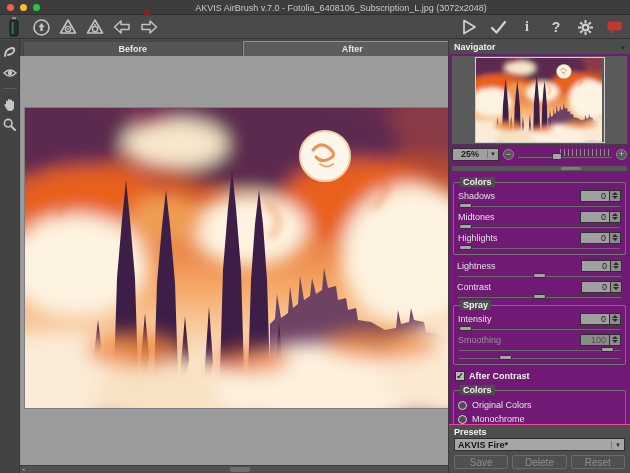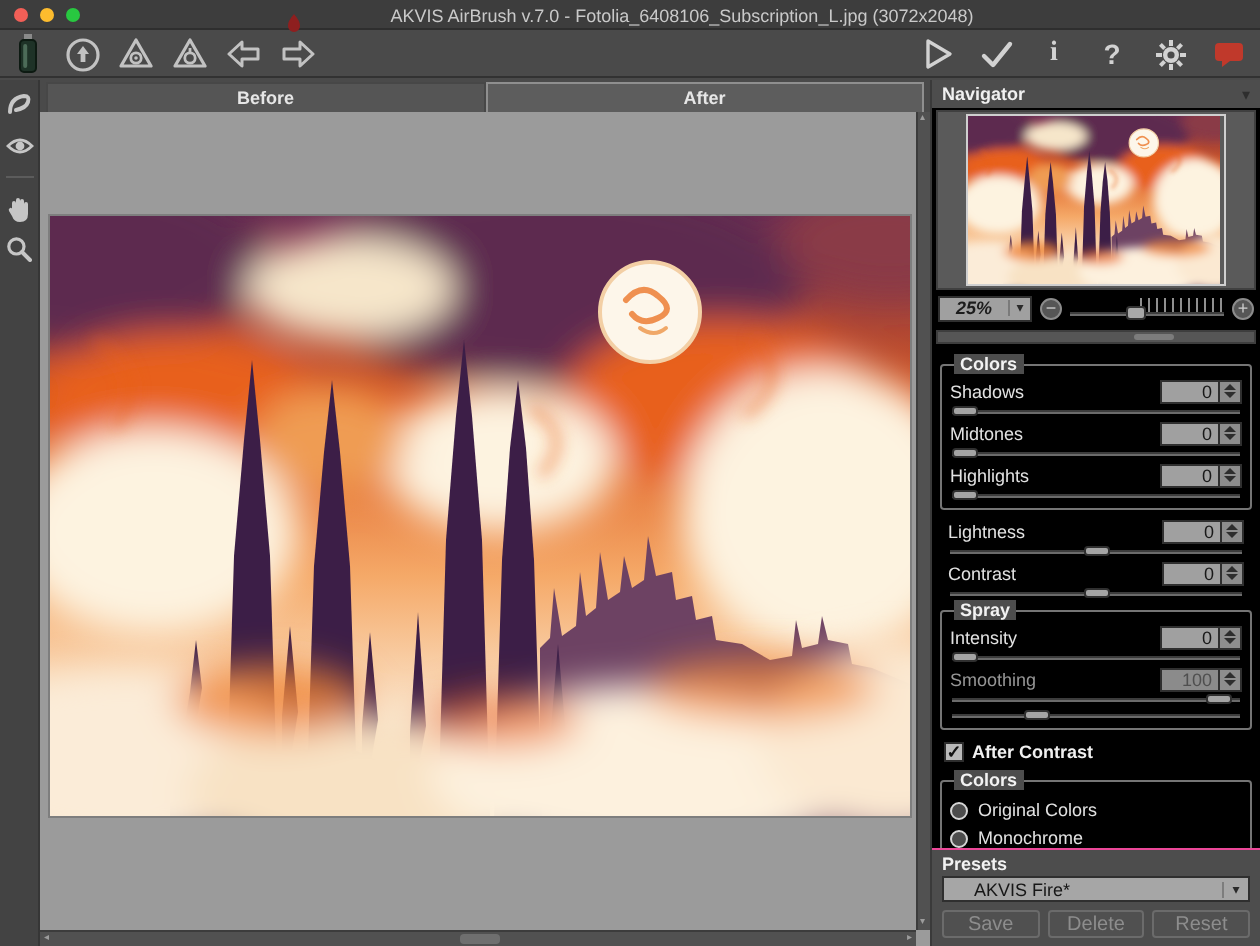--- a/index.html
+++ b/index.html
@@ -50,33 +50,33 @@
   
   .vscroll { position:absolute; top:16px; right:0; bottom:8px; width:7px; background:#515151;
              border-left:1px solid #3c3c3c; }
   .hscroll { position:absolute; bottom:0; left:0; right:7px; height:8px; background:#515151;
              border-top:1px solid #3c3c3c; }
   .sb-arrow { position:absolute; font-size:5px; color:#9c9c9c; line-height:1; }
   .hscroll .handle { position:absolute; top:1px; bottom:1px; left:48%; width:20px;
                      background:#6f6f6f; border-radius:2px; }
 
   
-  .panel { position:absolute; right:0; top:40px; width:165px; bottom:0; background:#000000;
+  .panel { position:absolute; right:0; top:40px; width:182px; bottom:0; background:#701a75;
            border-left:1px solid #3a3a3a; font-size:9px; color:#e2e2e2; }
   .nav-header { height:14px; display:flex; align-items:center; padding:0 5px; background:#4d4d4d; }
   .nav-title { font-weight:bold; color:#f0f0f0; }
   .nav-caret { margin-left:auto; color:#2e2e2e; font-size:8px; }
   .nav-thumb-zone { margin:1px 2px 0 2px; height:90px; background:#5a5a5a;
                     border:1px solid #404040; display:flex; align-items:center; justify-content:center; }
   .nav-thumb { width:128px; height:84px; outline:1px solid #cfcfcf; }
   .nav-thumb svg { display:block; }
   .zoom-row { height:18px; display:flex; align-items:center; padding:0 3px; gap:4px; }
   .zoom-select { width:47px; height:13px; background:#a0a0a0; border:1px solid #2f2f2f;
                  display:flex; align-items:center; }
-  .zoom-select .zval { flex:1; text-align:center; color:#1d1d1d; font-weight:bold; font-size:9px;font-style:italic; }
+  .zoom-select .zval { flex:1; text-align:center; color:#1d1d1d; font-weight:bold; font-size:9px; }
   .zoom-select .zcaret { width:11px; border-left:1px solid #7a7a7a; color:#2a2a2a; font-size:7px;
                          text-align:center; }
   .round-btn { width:11px; height:11px; border-radius:50%; border:1px solid #8c8c8c; color:#cfcfcf;
                font-size:9px; line-height:9px; text-align:center; background:#565656; }
   .zoom-track { position:relative; flex:1; height:12px; }
   .zoom-track .line { position:absolute; left:0; right:0; top:8px; height:2px; background:#6b6b6b;
                       border-top:1px solid #3e3e3e; }
   .zoom-track .ticks { position:absolute; right:0; width:55%; top:1px; height:7px;
       background:repeating-linear-gradient(90deg,#8f8f8f 0 1px,transparent 1px 4px); }
   .zoom-track .zhandle { position:absolute; left:36%; top:5px; width:10px; height:7px;
@@ -126,21 +126,21 @@
   .btn-row { display:flex; gap:4px; margin:2px 0 4px 0; }
   .btn { flex:1; height:14px; background:#575757; border:1px solid #9a9a9a; border-radius:2px;
          color:#efefef; font-size:10px; display:flex; align-items:center; justify-content:center; }
   .btn.disabled { background:#505050; border-color:#6b6b6b; color:#8d8d8d; }
 
   .presets { position:absolute; left:0; right:0; bottom:0; padding:2px 5px 4px 5px;
              border-top:1px solid #ec4899; background:#4d4d4d; }
   .presets-title { font-weight:bold; color:#f2f2f2; height:11px; }
   .preset-select { height:13px; background:#a6a6a6; border:1px solid #2f2f2f; display:flex;
                    align-items:center; margin-bottom:4px; }
-  .preset-select .pname { flex:1; color:#171717; font-weight:normal; padding-left:15px; }
+  .preset-select .pname { flex:1; color:#171717; font-weight:bold; padding-left:3px; }
   .preset-select .pcaret { width:13px; color:#2a2a2a; font-size:7px; text-align:center;
                            border-left:1px solid #7d7d7d; }
 </style>
 </head>
 <body>
 
 <div class="window">
 
   <div class="titlebar">
     <div class="traffic">

